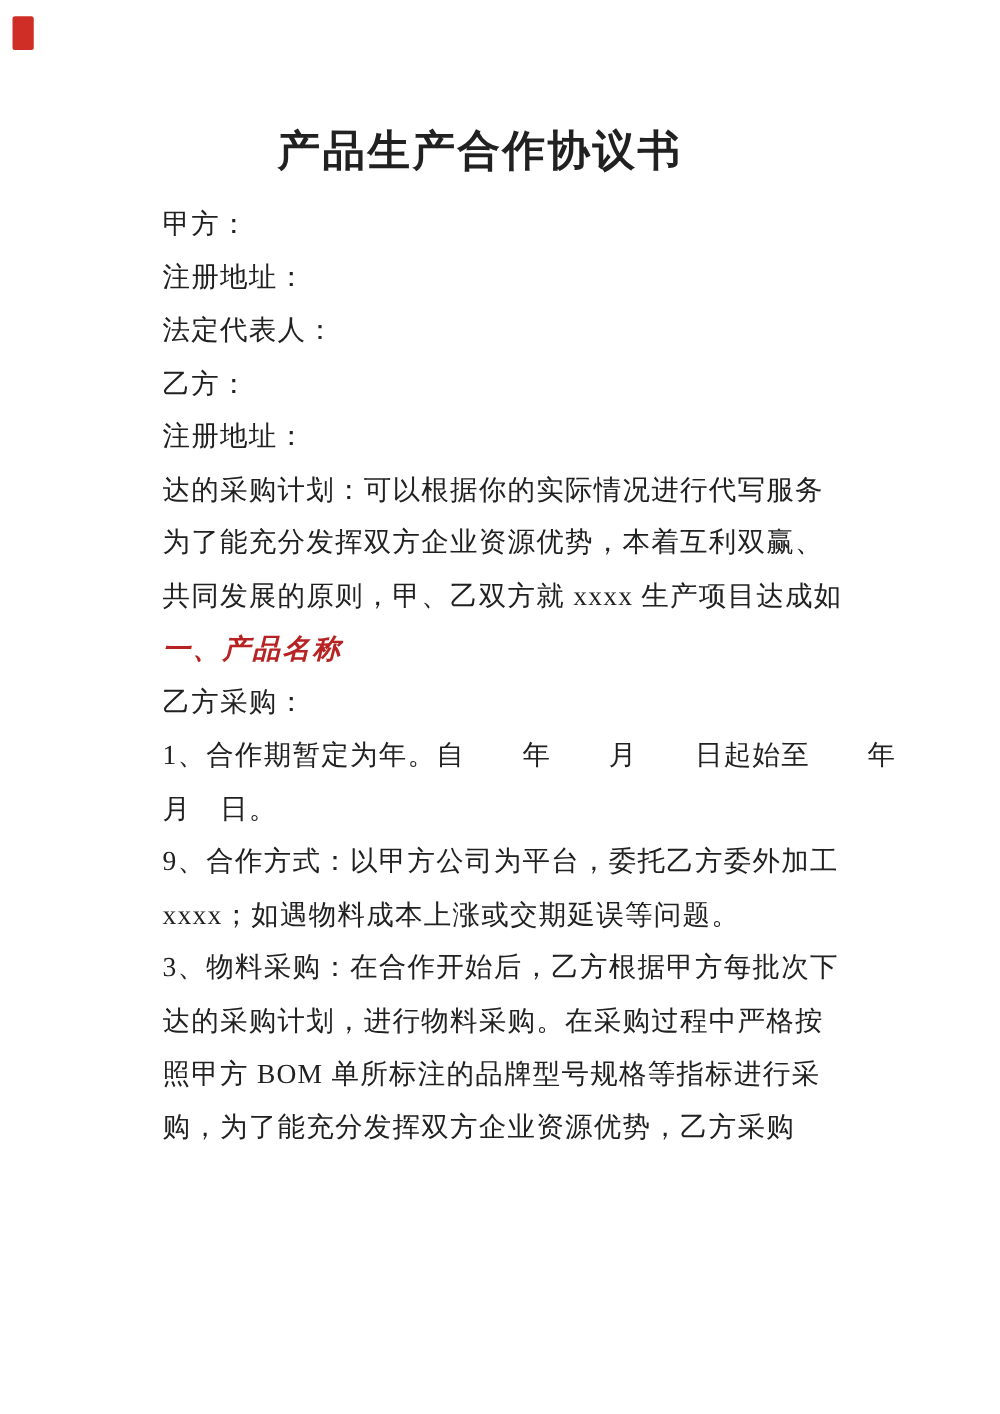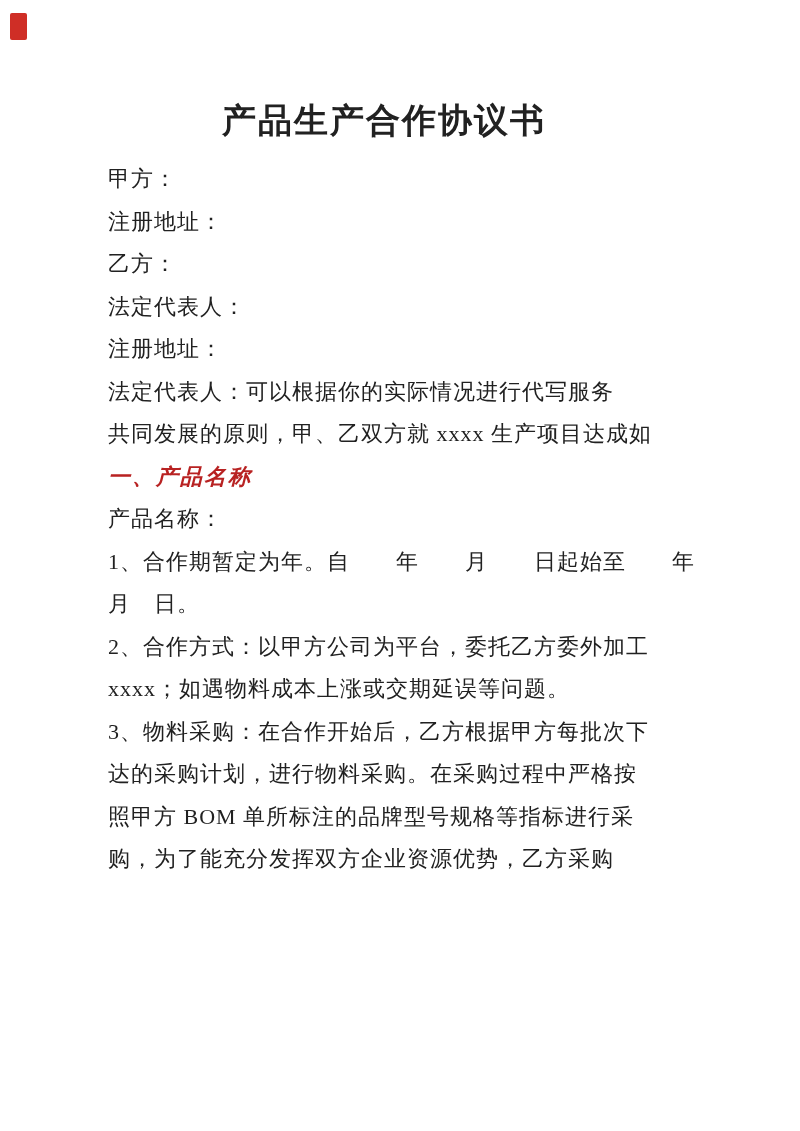--- a/index.html
+++ b/index.html
@@ -33,21 +33,21 @@
     text-align: center;
     font-size: 34px;
     font-weight: bold;
     letter-spacing: 2px;
     color: var(--text-color, #212121);
     font-family: "Liberation Serif", "DejaVu Serif", serif;
   }
   .doc-body {
     position: absolute;
     top: 158px;
-    left: 108px;
+    left: 130px;
     width: 566px;
   }
   .line {
     height: 42.5px;
     line-height: 42.5px;
     font-size: 22px;
     letter-spacing: 1px;
     color: var(--text-color, #212121);
     white-space: nowrap;
   }
@@ -60,29 +60,30 @@
 </style>
 </head>
 <body>
 
 <div class="page">
   <div class="corner-mark"></div>
   <h1 class="title">产品生产合作协议书</h1>
   <div class="doc-body" id="doc-body">
       <div class="line">甲方：</div>
       <div class="line">注册地址：</div>
+      <div class="line">法定代表人：</div>
       <div class="line">乙方：</div>
-      <div class="line">法定代表人：</div>
       <div class="line">注册地址：</div>
-      <div class="line">法定代表人：可以根据你的实际情况进行代写服务</div>
+      <div class="line">达的采购计划：可以根据你的实际情况进行代写服务</div>
+      <div class="line">为了能充分发挥双方企业资源优势，本着互利双赢、</div>
       <div class="line">共同发展的原则，甲、乙双方就 xxxx 生产项目达成如</div>
       <div class="line red">一、产品名称</div>
-      <div class="line">产品名称：</div>
+      <div class="line">乙方采购：</div>
       <div class="line">1、合作期暂定为年。自　　年　　月　　日起始至　　年</div>
       <div class="line">月　日。</div>
-      <div class="line">2、合作方式：以甲方公司为平台，委托乙方委外加工</div>
+      <div class="line">9、合作方式：以甲方公司为平台，委托乙方委外加工</div>
       <div class="line">xxxx；如遇物料成本上涨或交期延误等问题。</div>
       <div class="line">3、物料采购：在合作开始后，乙方根据甲方每批次下</div>
       <div class="line">达的采购计划，进行物料采购。在采购过程中严格按</div>
       <div class="line">照甲方 BOM 单所标注的品牌型号规格等指标进行采</div>
       <div class="line">购，为了能充分发挥双方企业资源优势，乙方采购</div>
     </div>
 </div>
 
 </body></html>

